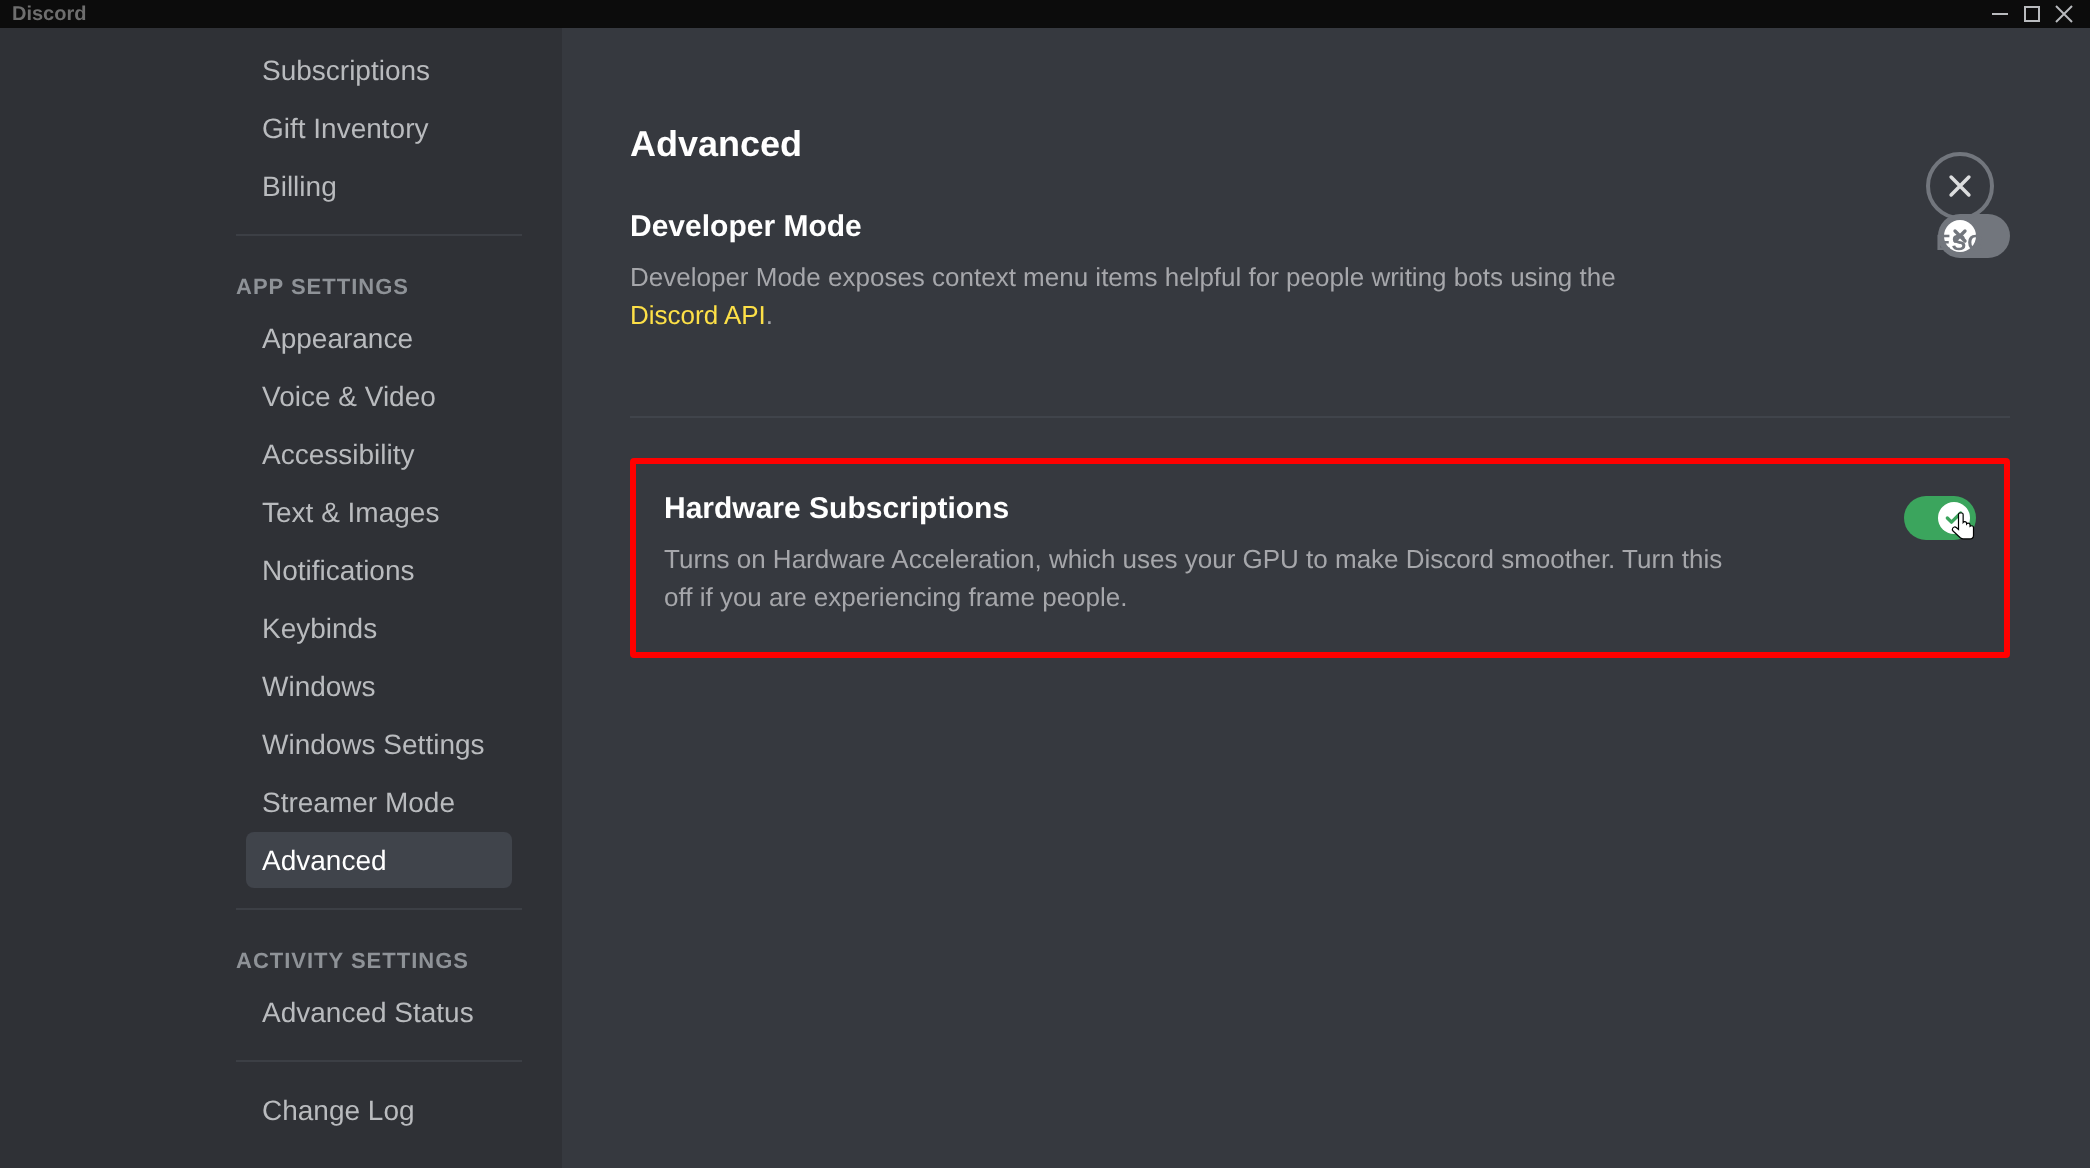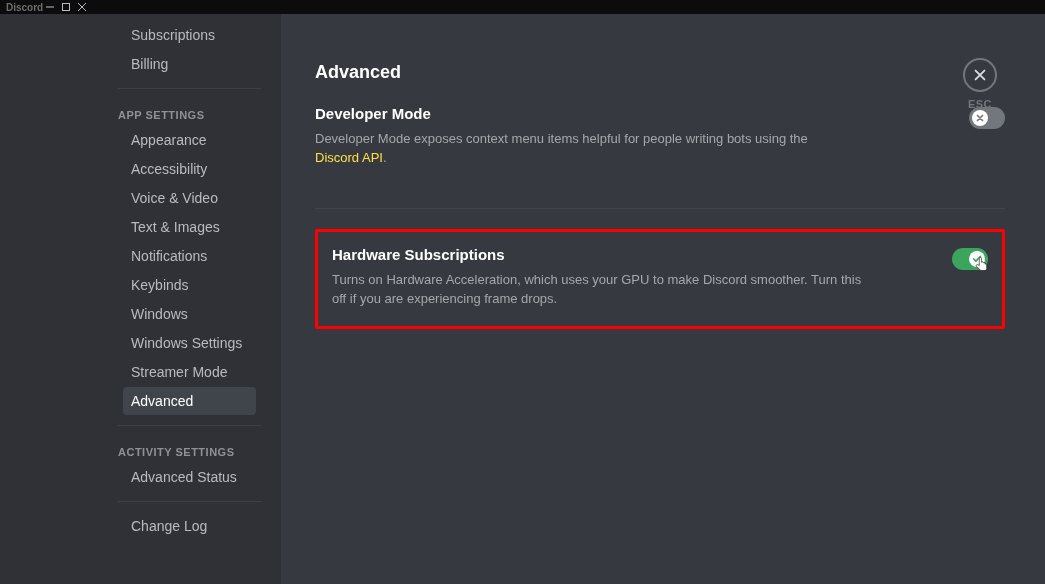--- a/index.html
+++ b/index.html
@@ -1,18 +1,18 @@
 <!DOCTYPE html>
 <html><head>
   <meta charset="utf-8">
   <style>
     * { box-sizing: border-box; margin: 0; padding: 0; }
     body { font-family: "Whitney", "Helvetica Neue", Helvetica, Arial, sans-serif; background: #0c0c0c; color: #dcddde; overflow: hidden; }
     .window { width: 1045px; height: 584px; background: #0c0c0c; position: relative; }
-    .titlebar { height: 14px; background: #0c0c0c; display: flex; align-items: center; padding: 0 6px; }
+    .titlebar { height: 14px; background: #0c0c0c; display: flex; align-items: center; padding: 0 6px; justify-content: space-between; }
     .titlebar-text { color: #6e6e6e; font-size: 10px; font-weight: 600; }
     .titlebar-controls { display: flex; gap: 2px; }
     .titlebar-btn { width: 14px; height: 12px; display: flex; align-items: center; justify-content: center; color: #b9bbbe; font-size: 9px; }
     .titlebar-btn svg { width: 10px; height: 10px; }
     .body-area { display: flex; height: calc(100% - 14px); background: #36393f; }
     .sidebar { width: 281px; background: #2f3136; overflow-y: auto; padding-top: 6px; }
     .sidebar-inner { padding-left: 110px; padding-right: 12px; }
     .sidebar-header { color: #8e9297; font-size: 11px; font-weight: 700; letter-spacing: 0.5px; text-transform: uppercase; padding: 10px 8px 4px 8px; }
     .sidebar-item { color: #b9bbbe; font-size: 14px; padding: 6px 8px; border-radius: 4px; margin: 1px 13px; cursor: pointer; }
     .sidebar-item.selected { background: #40444b; color: #ffffff; }
@@ -26,21 +26,21 @@
     .setting-desc { color: #a6a7ab; font-size: 13px; line-height: 1.45; max-width: 540px; }
     .setting-desc a { color: #fde047; text-decoration: none; }
     .toggle { width: 36px; height: 22px; background: #72767d; border-radius: 11px; position: relative; flex-shrink: 0; cursor: pointer; margin-top: 2px; }
     .toggle.on { background: #3ba55d; }
     .toggle-knob { width: 16px; height: 16px; background: #fff; border-radius: 50%; position: absolute; top: 3px; left: 3px; display: flex; align-items: center; justify-content: center; }
     .toggle.on .toggle-knob { left: auto; right: 3px; }
     .toggle-knob svg { width: 10px; height: 10px; }
     .divider { height: 1px; background: #40444b; margin: 20px 0; }
     .cursor { position: absolute; bottom: -8px; right: -4px; pointer-events: none; }
     .cursor svg { width: 18px; height: 18px; }
-    .close-panel { position: absolute; top: 44px; right: 48px; text-align: center; }
+    .close-panel { position: absolute; top: 62px; right: 48px; text-align: center; }
     .close-btn { width: 34px; height: 34px; border: 2px solid #72767d; border-radius: 50%; display: flex; align-items: center; justify-content: center; cursor: pointer; color: #dcddde; margin-bottom: 6px; }
     .close-btn svg { width: 16px; height: 16px; }
     .close-label { color: #72767d; font-size: 11px; font-weight: 600; letter-spacing: 0.5px; }
     .sidebar::-webkit-scrollbar { width: 0; }
   </style>
 </head>
 <body>
 
 <div class="window">
   <div class="titlebar">
@@ -60,26 +60,27 @@
           <svg viewBox="0 0 10 10">
             <path d="M1 1l8 8M9 1l-8 8" stroke="#b9bbbe" stroke-width="1"></path>
           </svg>
         </div>
     </div>
   </div>
   <div class="body-area">
     <div class="sidebar">
       <div class="sidebar-inner">
         <div class="sidebar-item">Subscriptions</div>
+        <div class="sidebar-item">Gift Inventory</div>
         <div class="sidebar-item">Billing</div>
         <div class="sidebar-sep"></div>
         <div class="sidebar-header">APP SETTINGS</div>
         <div class="sidebar-item">Appearance</div>
+        <div class="sidebar-item">Voice &amp; Video</div>
         <div class="sidebar-item">Accessibility</div>
-        <div class="sidebar-item">Voice &amp; Video</div>
         <div class="sidebar-item">Text &amp; Images</div>
         <div class="sidebar-item">Notifications</div>
         <div class="sidebar-item">Keybinds</div>
         <div class="sidebar-item">Windows</div>
         <div class="sidebar-item">Windows Settings</div>
         <div class="sidebar-item">Streamer Mode</div>
         <div class="sidebar-item selected">Advanced</div>
         <div class="sidebar-sep"></div>
         <div class="sidebar-header">ACTIVITY SETTINGS</div>
         <div class="sidebar-item">Advanced Status</div>
@@ -109,21 +110,21 @@
           </div>
         </div>
       </div>
 
       <div class="divider"></div>
 
       <div class="setting highlight">
         <div class="setting-row">
           <div>
             <div class="setting-title">Hardware Subscriptions</div>
-            <div class="setting-desc">Turns on Hardware Acceleration, which uses your GPU to make Discord smoother. Turn this off if you are experiencing frame drops.</div>
+            <div class="setting-desc">Turns on Hardware Acceleration, which uses your GPU to make Discord smoother. Turn this off if you are experiencing frame people.</div>
           </div>
           <div class="toggle on" style="position:relative;">
             <div class="toggle-knob">
               <svg viewBox="0 0 12 12">
                   <path d="M2 6l2.5 2.5L10 3" fill="none" stroke="#3ba55d" stroke-width="2" stroke-linecap="round" stroke-linejoin="round"></path>
                 </svg>
             </div>
             <div class="cursor">
               <svg viewBox="0 0 24 24">
                   <path d="M8 2c-.5 0-1 .4-1 1v10l-1.5-1.3c-.7-.6-1.8-.5-2.3.3-.5.7-.3 1.6.3 2.2l4.7 4.3c.6.5 1.3.8 2 .8h4.3c1.4 0 2.5-1.1 2.5-2.5v-5c0-.7-.6-1.3-1.3-1.3-.4 0-.7.2-1 .4V10c0-.7-.6-1.3-1.3-1.3-.4 0-.8.2-1 .5V9c0-.7-.6-1.3-1.3-1.3-.4 0-.8.2-1 .5V3c0-.6-.5-1-1-1z" fill="#fff" stroke="#000" stroke-width="0.8"></path>

